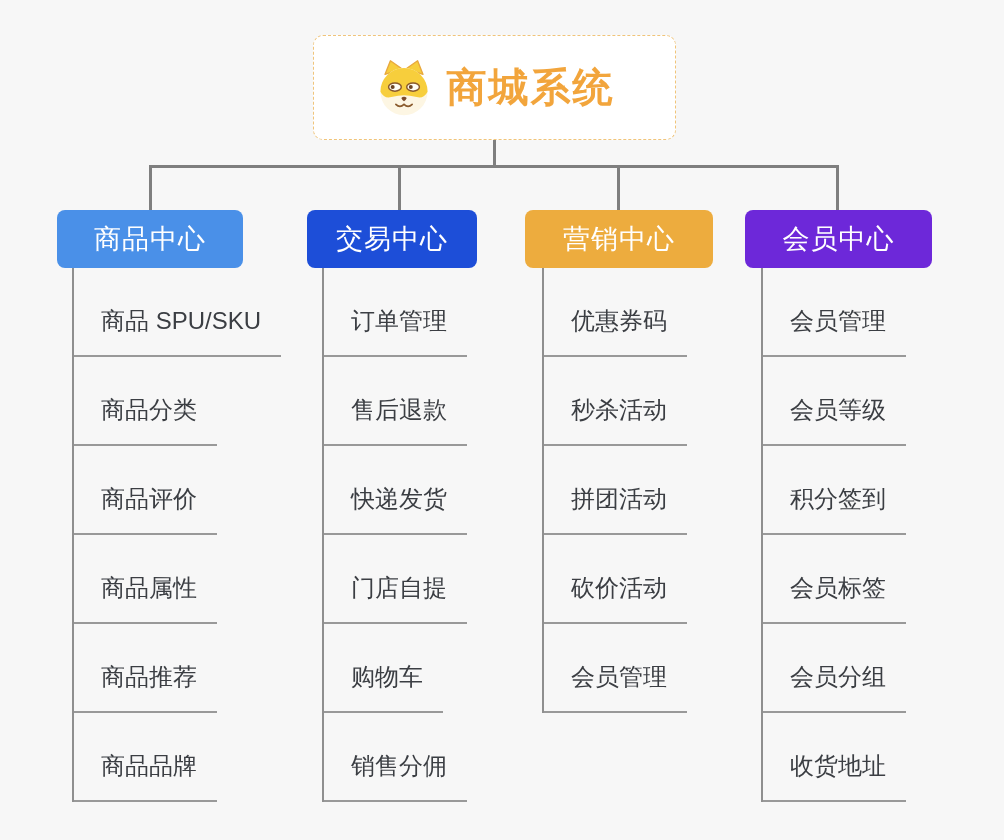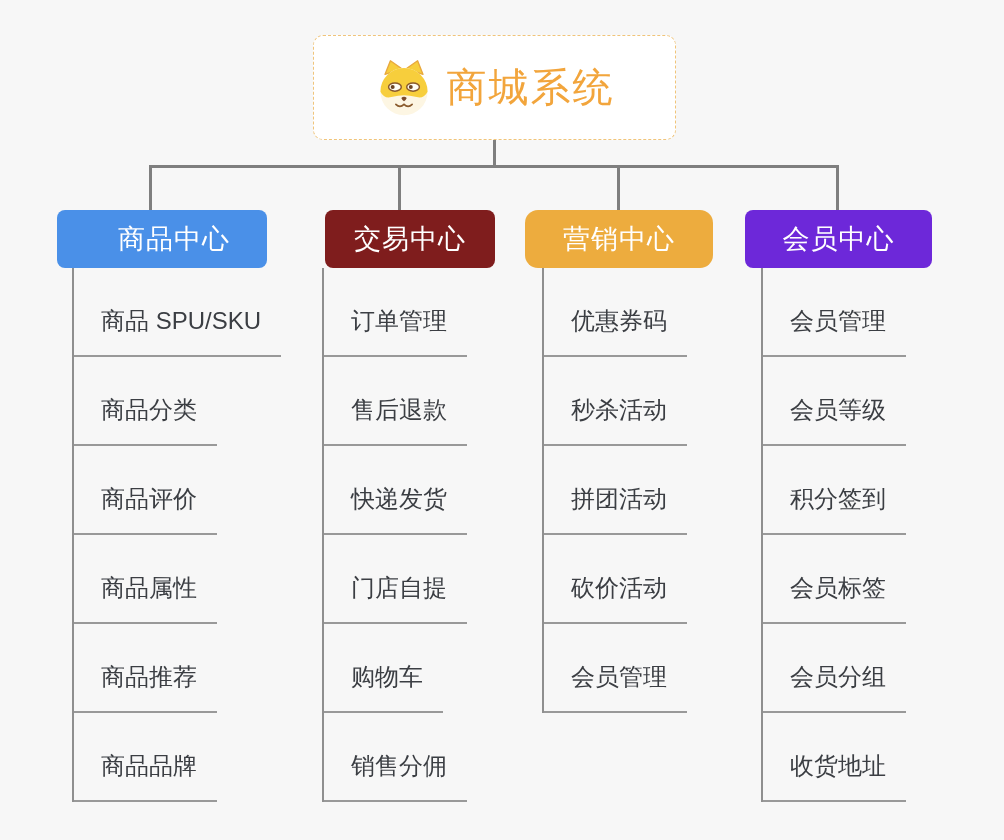--- a/index.html
+++ b/index.html
@@ -19,21 +19,21 @@
     background:#ffffff;
     border:1px dashed #f0c47a;
     border-radius:10px;
     display:flex;align-items:center;justify-content:center;gap:14px;
     box-sizing:border-box;
     cursor:pointer;
   }
   .root-label{
     font-size:40px;
     letter-spacing:2px;
-    font-weight:400;
+    font-weight:700;
   }
   .shiba{width:58px;height:58px;display:block;}
   
   .line{position:absolute;background:#7f7f7f;}
   
   .branch-node{
     position:absolute;top:210px;height:58px;
     border-radius:8px;
     display:flex;align-items:center;justify-content:center;
     color:#ffffff;font-size:27px;letter-spacing:1px;
@@ -86,27 +86,27 @@
       <circle cx="19.5" cy="31" r="2.2" fill="#6b4423"></circle>
       <circle cx="39.5" cy="31" r="2.2" fill="#6b4423"></circle>
 
       <path d="M29,43 q3,-2.5 6,0 q-1.5,3.5 -3,3.5 q-1.5,0 -3,-3.5 z" fill="#7a4a2a"></path>
 
       <path d="M23,50 q4.5,4.5 9,0 q4.5,4.5 9,0" fill="none" stroke="#8a5a2b" stroke-width="1.8" stroke-linecap="round"></path>
     </svg>
     <span class="root-label" style="color: rgb(242, 165, 60);">商城系统</span>
   </div>
 
-  <div class="branch-node" style="left: 57px; width: 186px; background: rgb(74, 144, 232); padding-left: 24px;">
+  <div class="branch-node" style="left: 57px; width: 186px; background: rgb(74, 144, 232);">
     <span>商品中心</span>
   </div>
-  <div class="branch-node" style="left: 307px; width: 170px; background: #7f1d1d; margin-left: 18px;">
+  <div class="branch-node" style="left: 307px; width: 170px; background: #1d4ed8;">
     <span>交易中心</span>
   </div>
-  <div class="branch-node" style="left: 525px; width: 188px; background: rgb(237, 172, 62); border-radius: 13px;">
+  <div class="branch-node" style="left: 525px; width: 188px; background: rgb(237, 172, 62);">
     <span>营销中心</span>
   </div>
   <div class="branch-node" style="left: 745px; width: 187px; background: #6d28d9;">
     <span>会员中心</span>
   </div>
 
   <div class="column" style="left:72px;">
     <div class="leaf">
         <span class="leaf-label">商品 SPU/SKU</span>
       </div>

